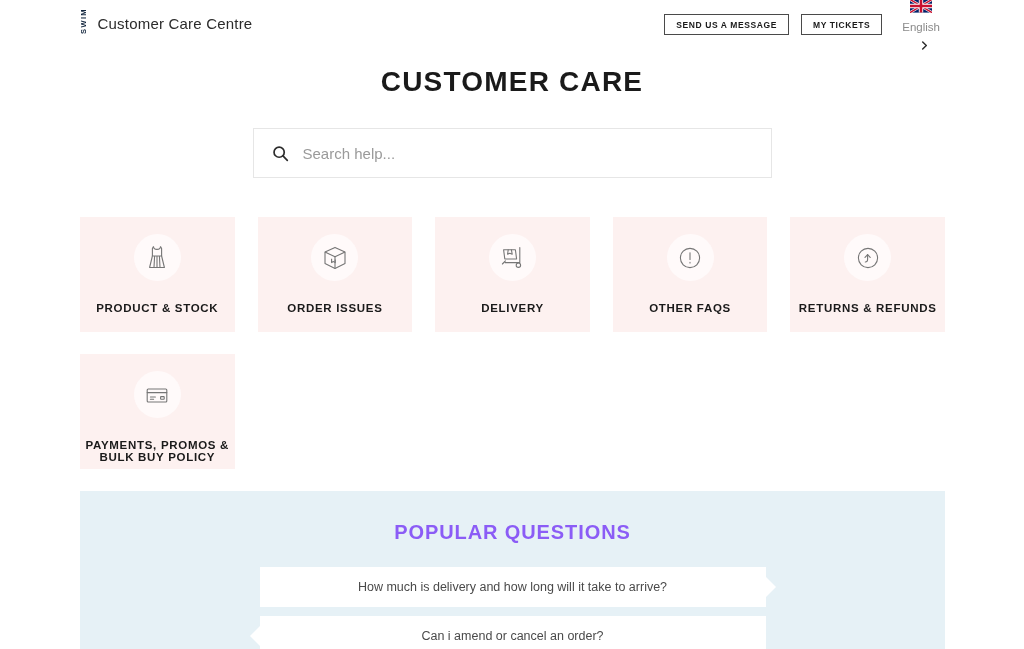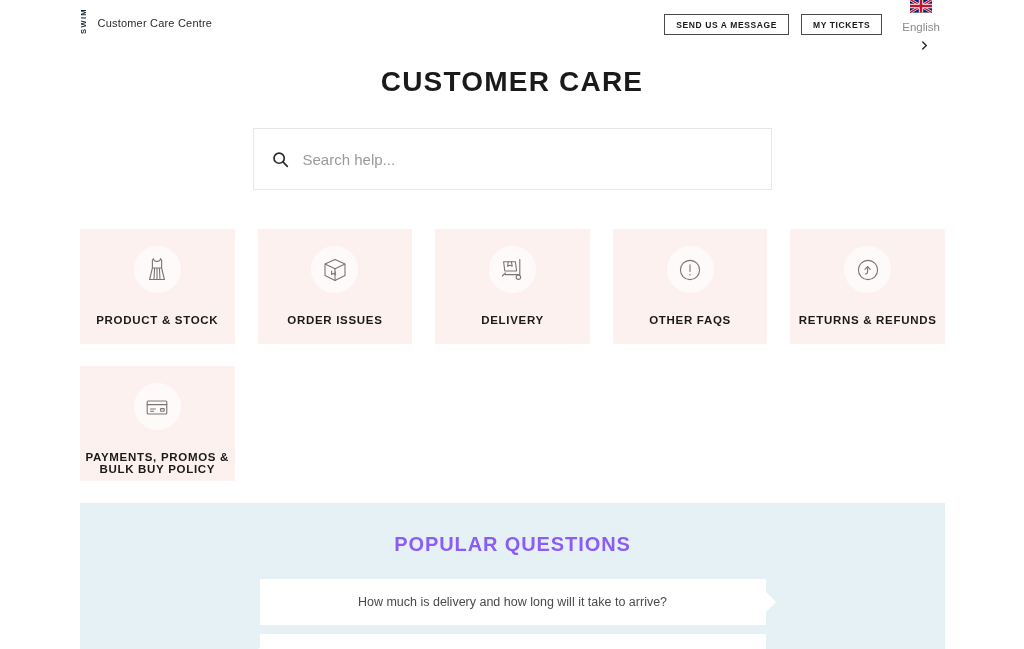--- a/index.html
+++ b/index.html
@@ -35,21 +35,21 @@
     font-weight:bold;
     letter-spacing:1.4px;
     color:#11243c;
     line-height:1;
     margin-top:1px;
     height:24px;
     display:flex;
     align-items:center;
   }
   .site-tag {
-    font-size:11px;
+    font-size:15px;
     color:#2b2b2b;
     letter-spacing:.2px;
     margin-top:4px;
   }
   .header-right {
     margin-left:auto;
     display:flex;
     align-items:center;
     gap:12px;
     margin-top:7px;
@@ -78,21 +78,21 @@
     margin-top:24px;
     font-size:28px;
     font-weight:bold;
     letter-spacing:1.2px;
     color:#1a1a1a;
   }
 
   
   .search-wrap { display:flex; justify-content:center; margin-top:30px; }
   .search-box {
-    width:519px; height:62px;
+    width:519px; height:50px;
     border:1px solid #e6e6e6;
     display:flex; align-items:center;
     padding:0 18px;
     background:#fff;
   }
   .search-ic { width:17px; height:17px; flex:0 0 auto; }
   .search-inp {
     border:none; outline:none;
     flex:1;
     margin-left:14px;
@@ -149,21 +149,21 @@
     font-size:20px;
     font-weight:bold;
     letter-spacing:.9px;
     color:#8b5cf6;
   }
   .q-list { margin-top:23px; }
   .q-row { display:flex; justify-content:center; margin-bottom:9px; }
   .q-card {
     position:relative;
     width:506px;
-    height:46px;
+    height:40px;
     background:#ffffff;
     display:flex;
     align-items:center;
     justify-content:center;
     cursor:pointer;
   }
   .q-text { font-size:12.5px; color:#4a4a4a; }
   .q-card.tail-right::after {
     content:"";
     position:absolute;

